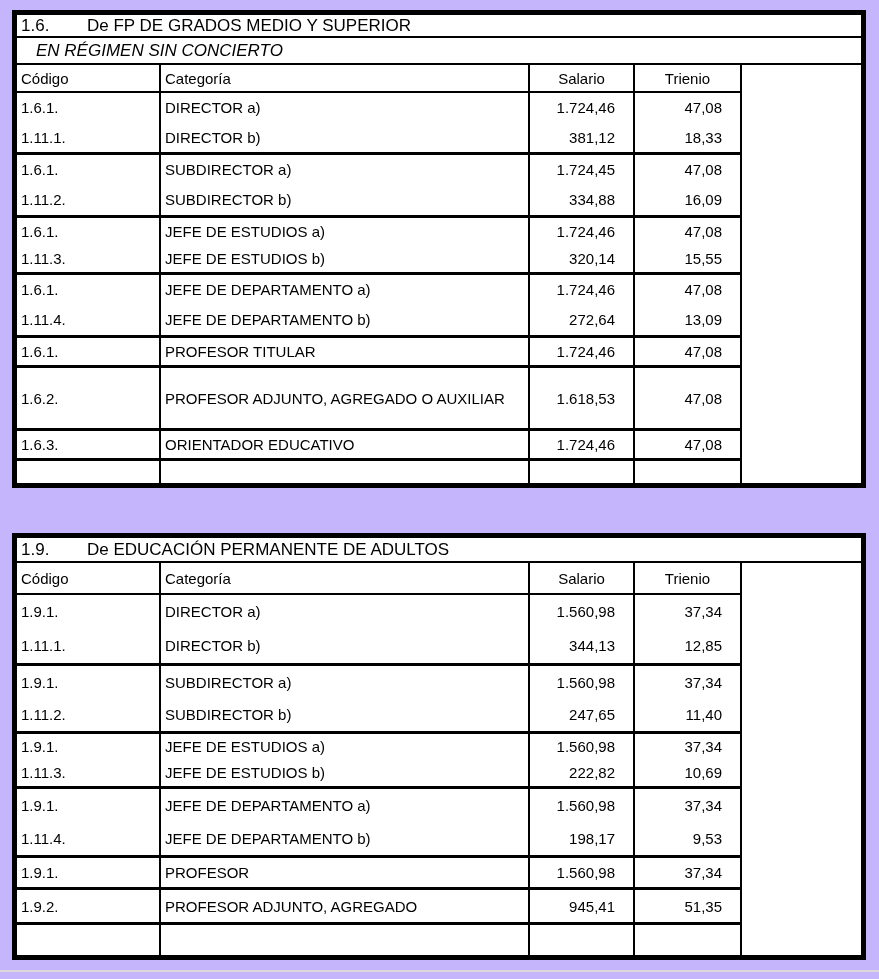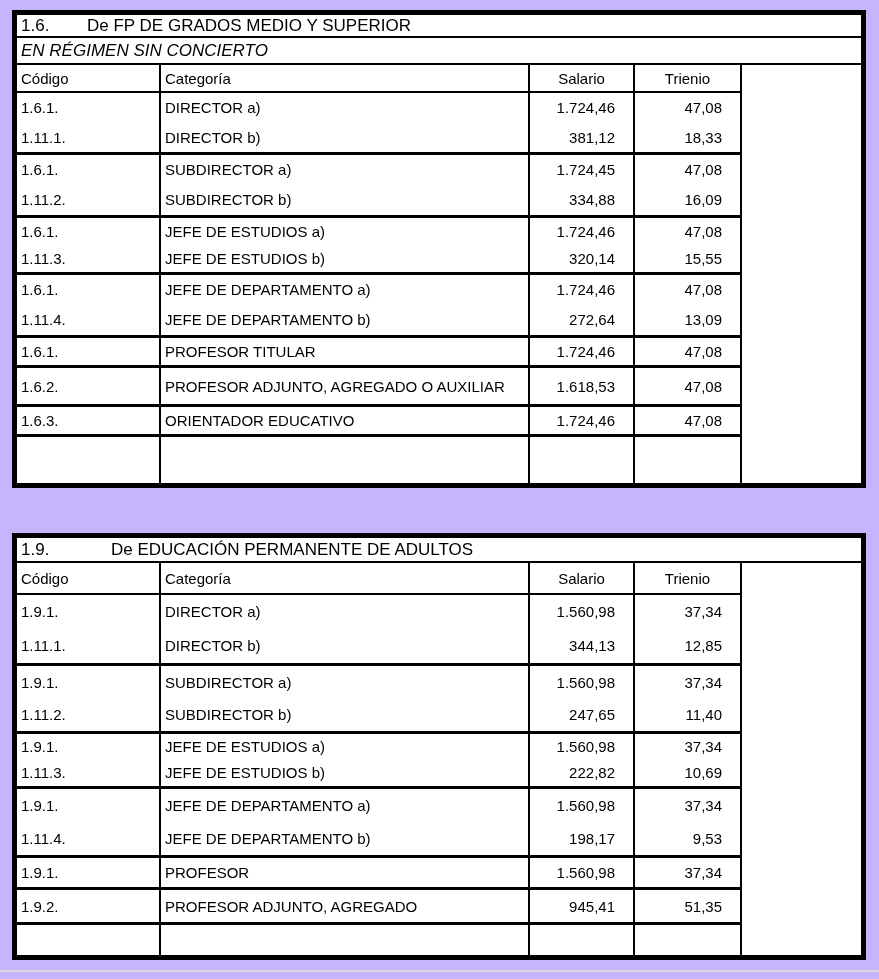--- a/index.html
+++ b/index.html
@@ -6,24 +6,24 @@
   body{width:879px;height:979px;font-family:"Liberation Sans",sans-serif;color:#000;}
   .sheet{position:relative;width:879px;height:979px;background:#c4b5fd;overflow:hidden;}
 
   .tbl{position:absolute;left:12px;width:854px;border:5px solid #000;box-sizing:border-box;
        background:#fff;display:flex;flex-direction:column;}
   #t16{top:10px;height:478px;}
   #t19{top:533px;height:427px;}
 
   .title-row{display:flex;align-items:center;height:21px;border-bottom:2px solid #000;
              font-size:17px;padding-left:4px;flex:none;}
-  #t19 .title-row{height:23px;gap:24px;}
+  #t19 .title-row{height:23px;}
   .t-num{width:66px;flex:none;}
   .subtitle-row{height:25px;border-bottom:2px solid #000;font-style:italic;font-size:17px;
-                display:flex;align-items:center;padding-left:4px;flex:none;}
+                display:flex;align-items:center;padding-left:19px;flex:none;}
 
   .grid-flex{display:flex;flex:1;min-height:0;}
   .grid{width:725px;flex:none;border-right:2px solid #000;box-sizing:border-box;
         display:flex;flex-direction:column;}
   .right-space{flex:1;background:#fff;}
 
   .hdr{display:flex;height:26px;border-bottom:2px solid #000;flex:none;font-size:15px;}
   #t19 .hdr{height:30px;}
 
   .cell{box-sizing:border-box;display:flex;align-items:center;overflow:hidden;
@@ -122,21 +122,21 @@
             </div>
             <div class="group">
               <div class="drow" style="height: 27px;">
                 <div class="cell c0">1.6.1.</div>
                 <div class="cell c1">PROFESOR TITULAR</div>
                 <div class="cell c2 num">1.724,46</div>
                 <div class="cell c3 num">47,08</div>
               </div>
             </div>
             <div class="group">
-              <div class="drow" style="height: 36px;">
+              <div class="drow" style="height: 60px;">
                 <div class="cell c0">1.6.2.</div>
                 <div class="cell c1">PROFESOR ADJUNTO, AGREGADO O AUXILIAR</div>
                 <div class="cell c2 num">1.618,53</div>
                 <div class="cell c3 num">47,08</div>
               </div>
             </div>
             <div class="group">
               <div class="drow" style="height: 27px;">
                 <div class="cell c0">1.6.3.</div>
                 <div class="cell c1">ORIENTADOR EDUCATIVO</div>

